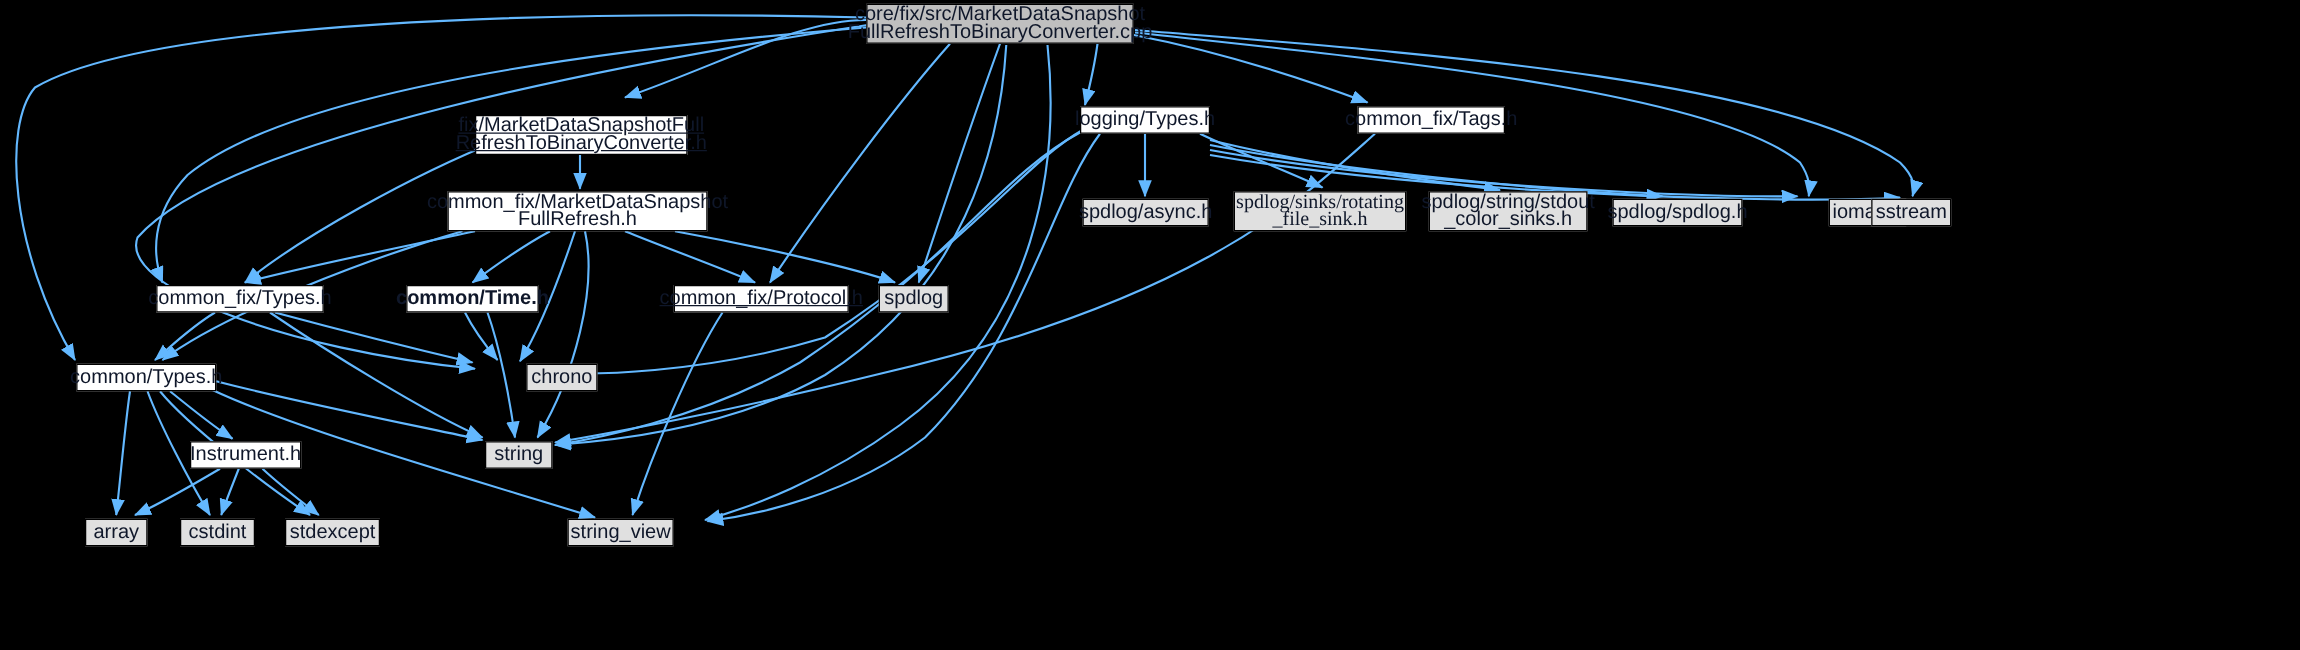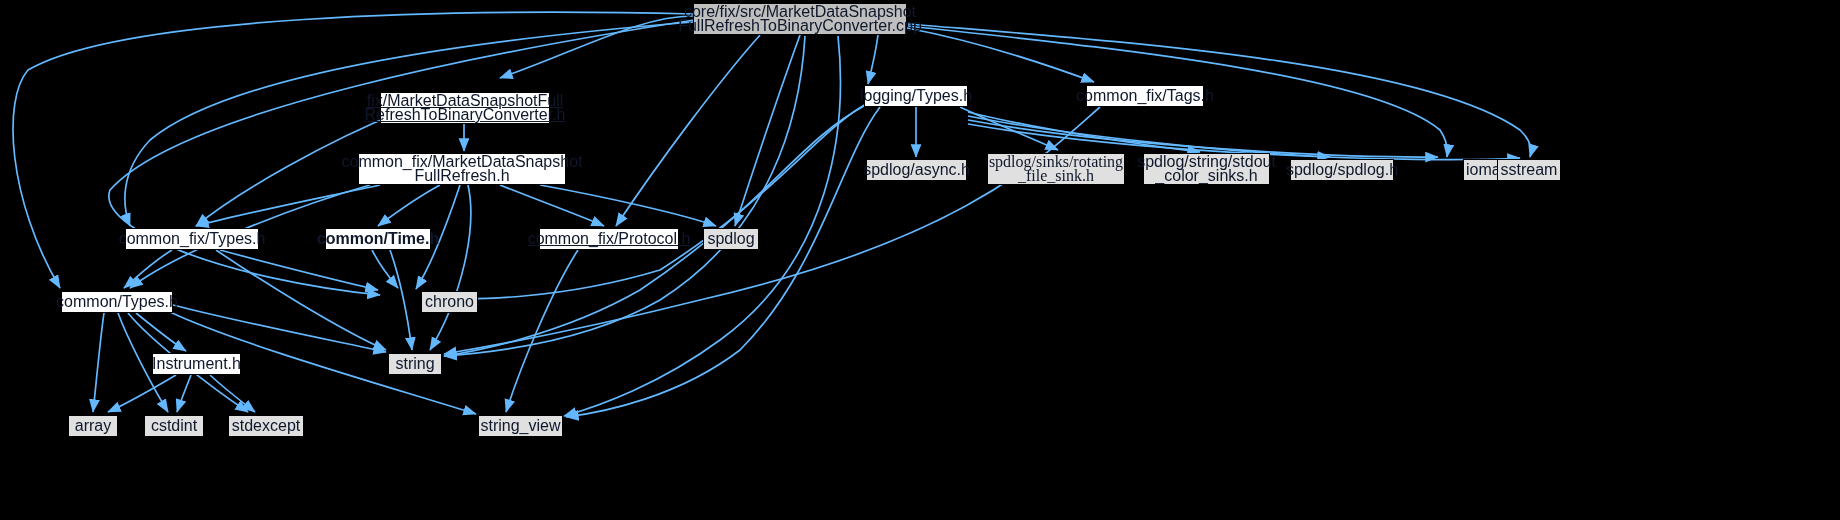--- a/index.html
+++ b/index.html
@@ -94,15 +94,15 @@
       <div class="node hdr" style="left: 325px; top: 228px; width: 106px; height: 22px; font-weight: bold;"><span>common/Time.h</span></div>
       <div class="node hdr" style="left: 539px; top: 228px; width: 140px; height: 22px; text-decoration: underline;"><span>common_fix/Protocol.h</span></div>
       <div class="node sys" style="left: 703px; top: 228px; width: 56px; height: 22px;"><span>spdlog</span></div>
       <div class="node hdr" style="left: 61px; top: 291px; width: 112px; height: 22px;"><span>common/Types.h</span></div>
       <div class="node sys" style="left: 382px; top: 291px; width: 57px; height: 22px; margin-left: 39px;"><span>chrono</span></div>
       <div class="node hdr" style="left: 152px; top: 353px; width: 89px; height: 22px;"><span>Instrument.h</span></div>
       <div class="node sys" style="left: 388px; top: 353px; width: 54px; height: 22px;"><span>string</span></div>
       <div class="node sys" style="left: 68px; top: 415px; width: 50px; height: 22px;"><span>array</span></div>
       <div class="node sys" style="left: 144px; top: 415px; width: 60px; height: 22px;"><span>cstdint</span></div>
       <div class="node sys" style="left: 228px; top: 415px; width: 76px; height: 22px;"><span>stdexcept</span></div>
-      <div class="node sys" style="left: 478px; top: 415px; width: 85px; height: 22px;"><span>string_view</span></div>
+      <div class="node sys" style="left: 454px; top: 415px; width: 85px; height: 22px;"><span>string_view</span></div>
     </div>
 </div>
 
 </body></html>

